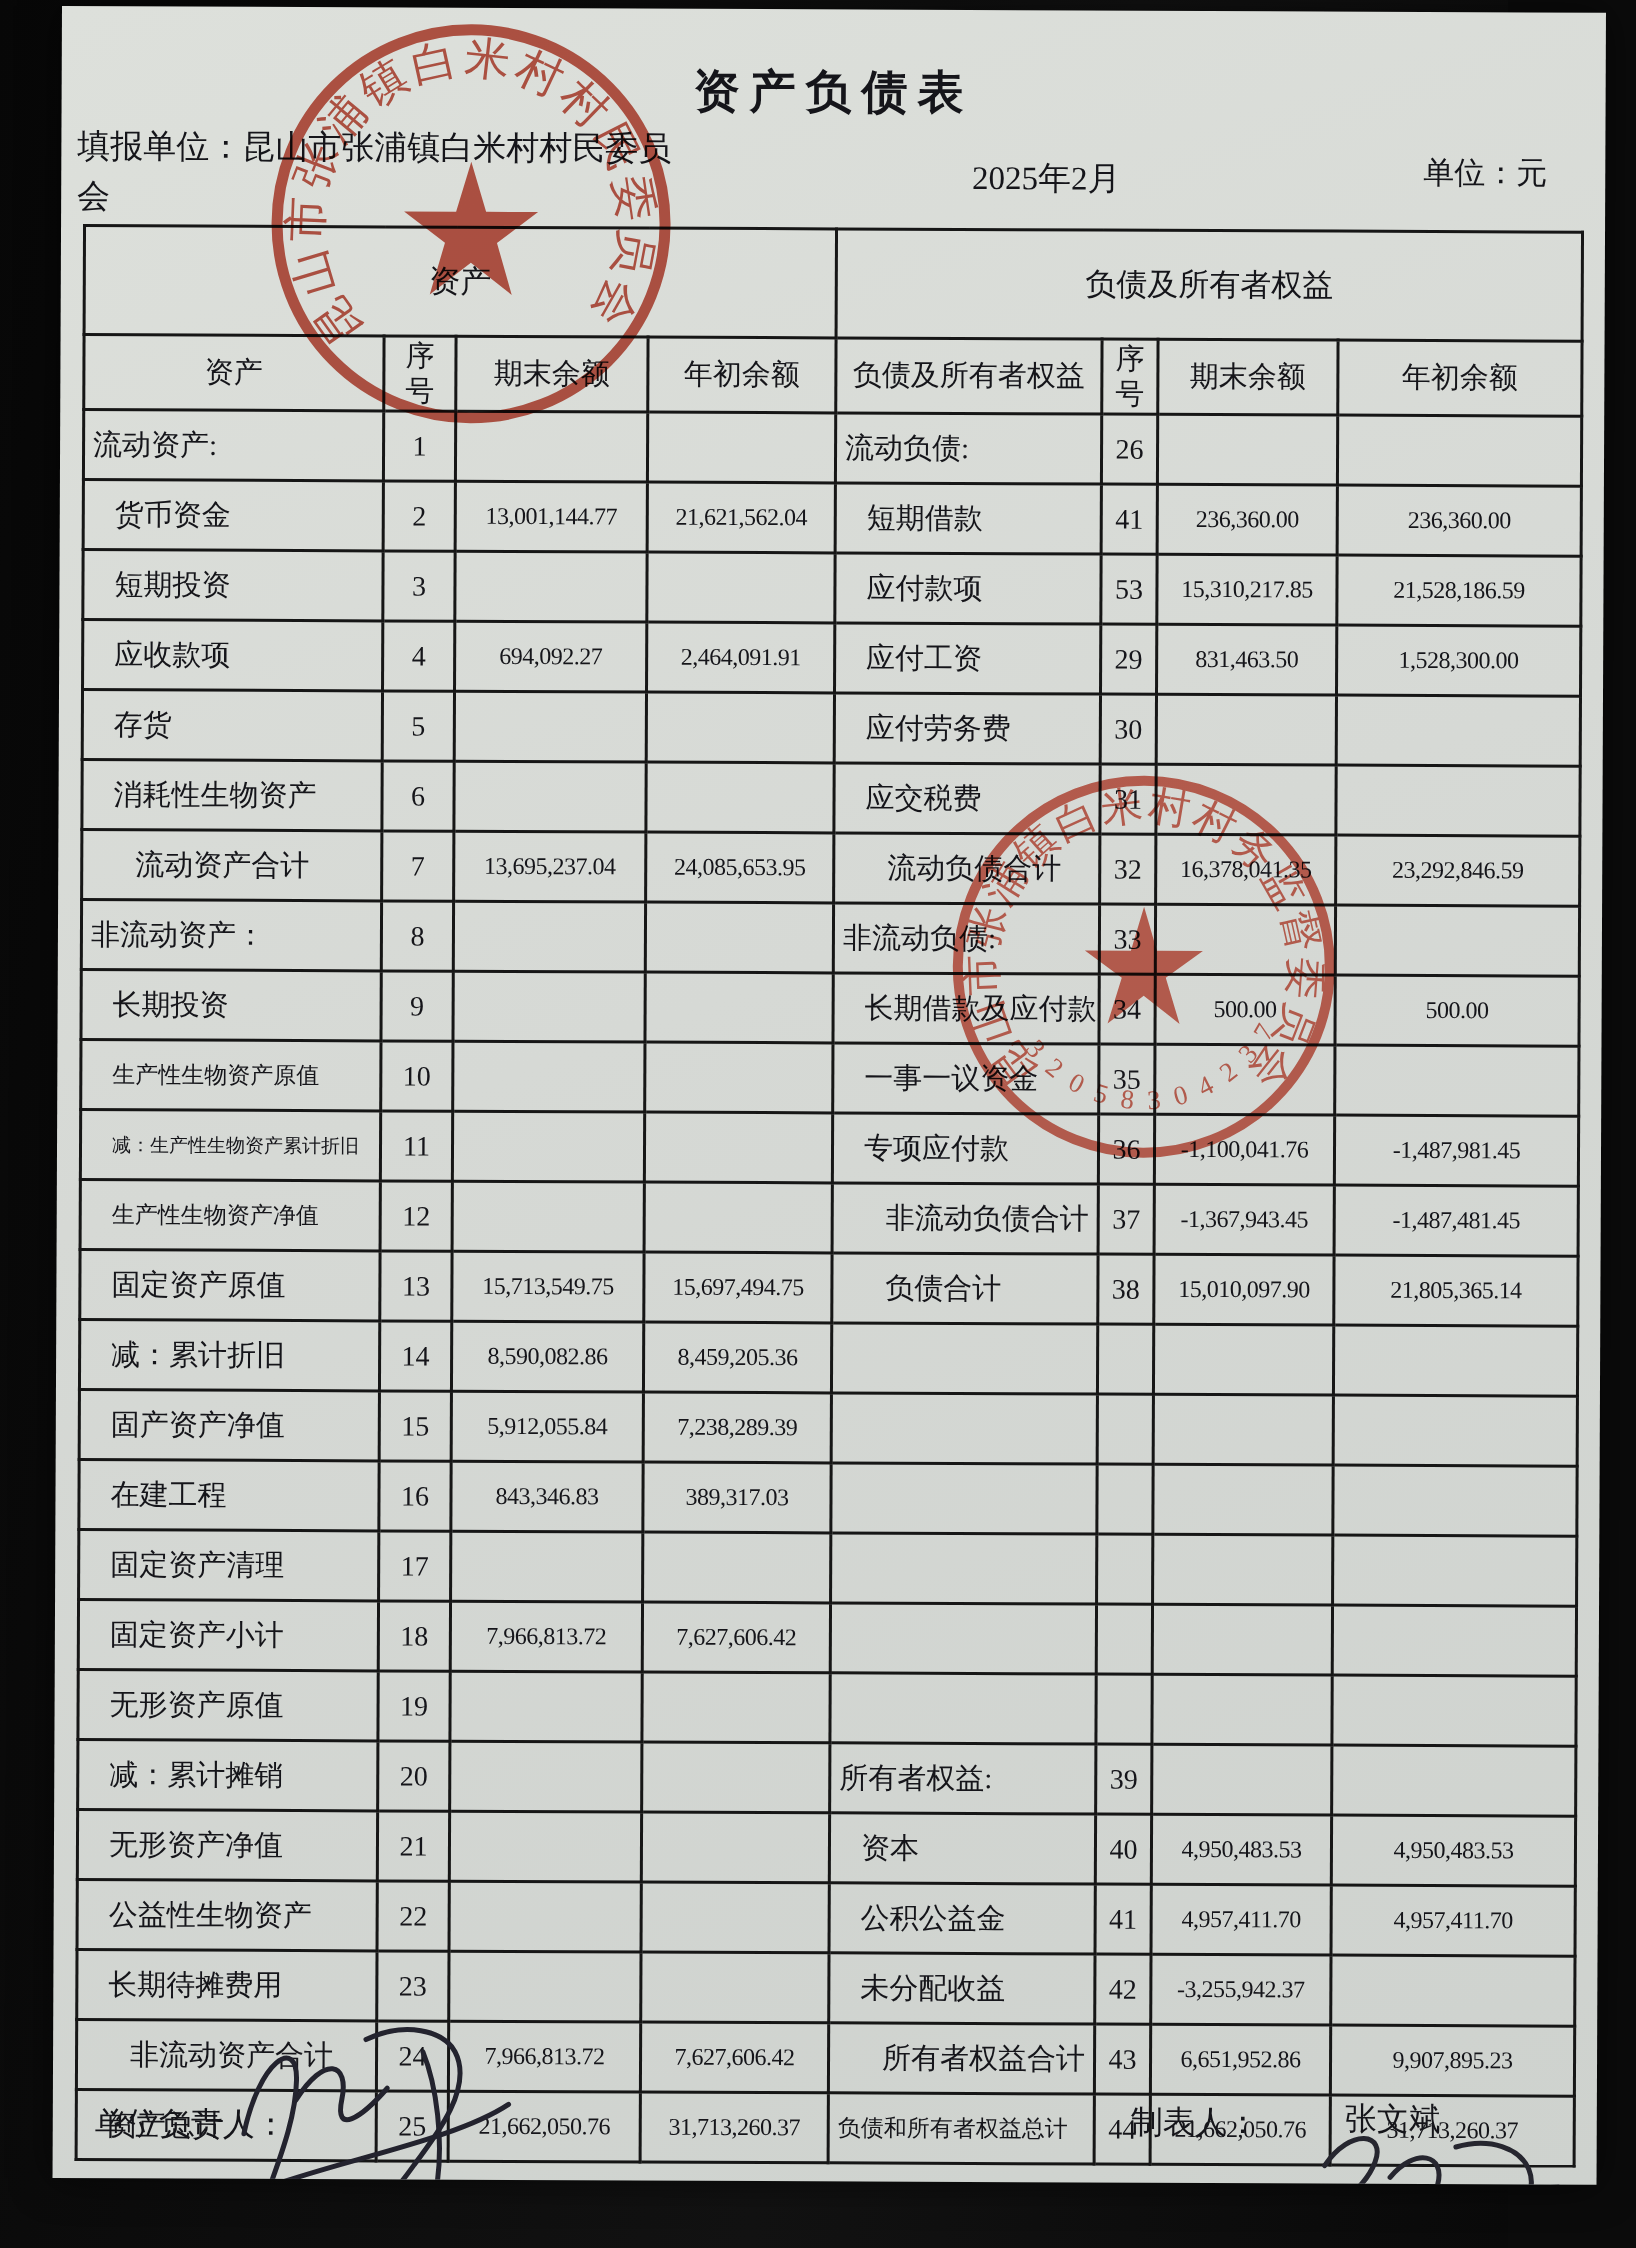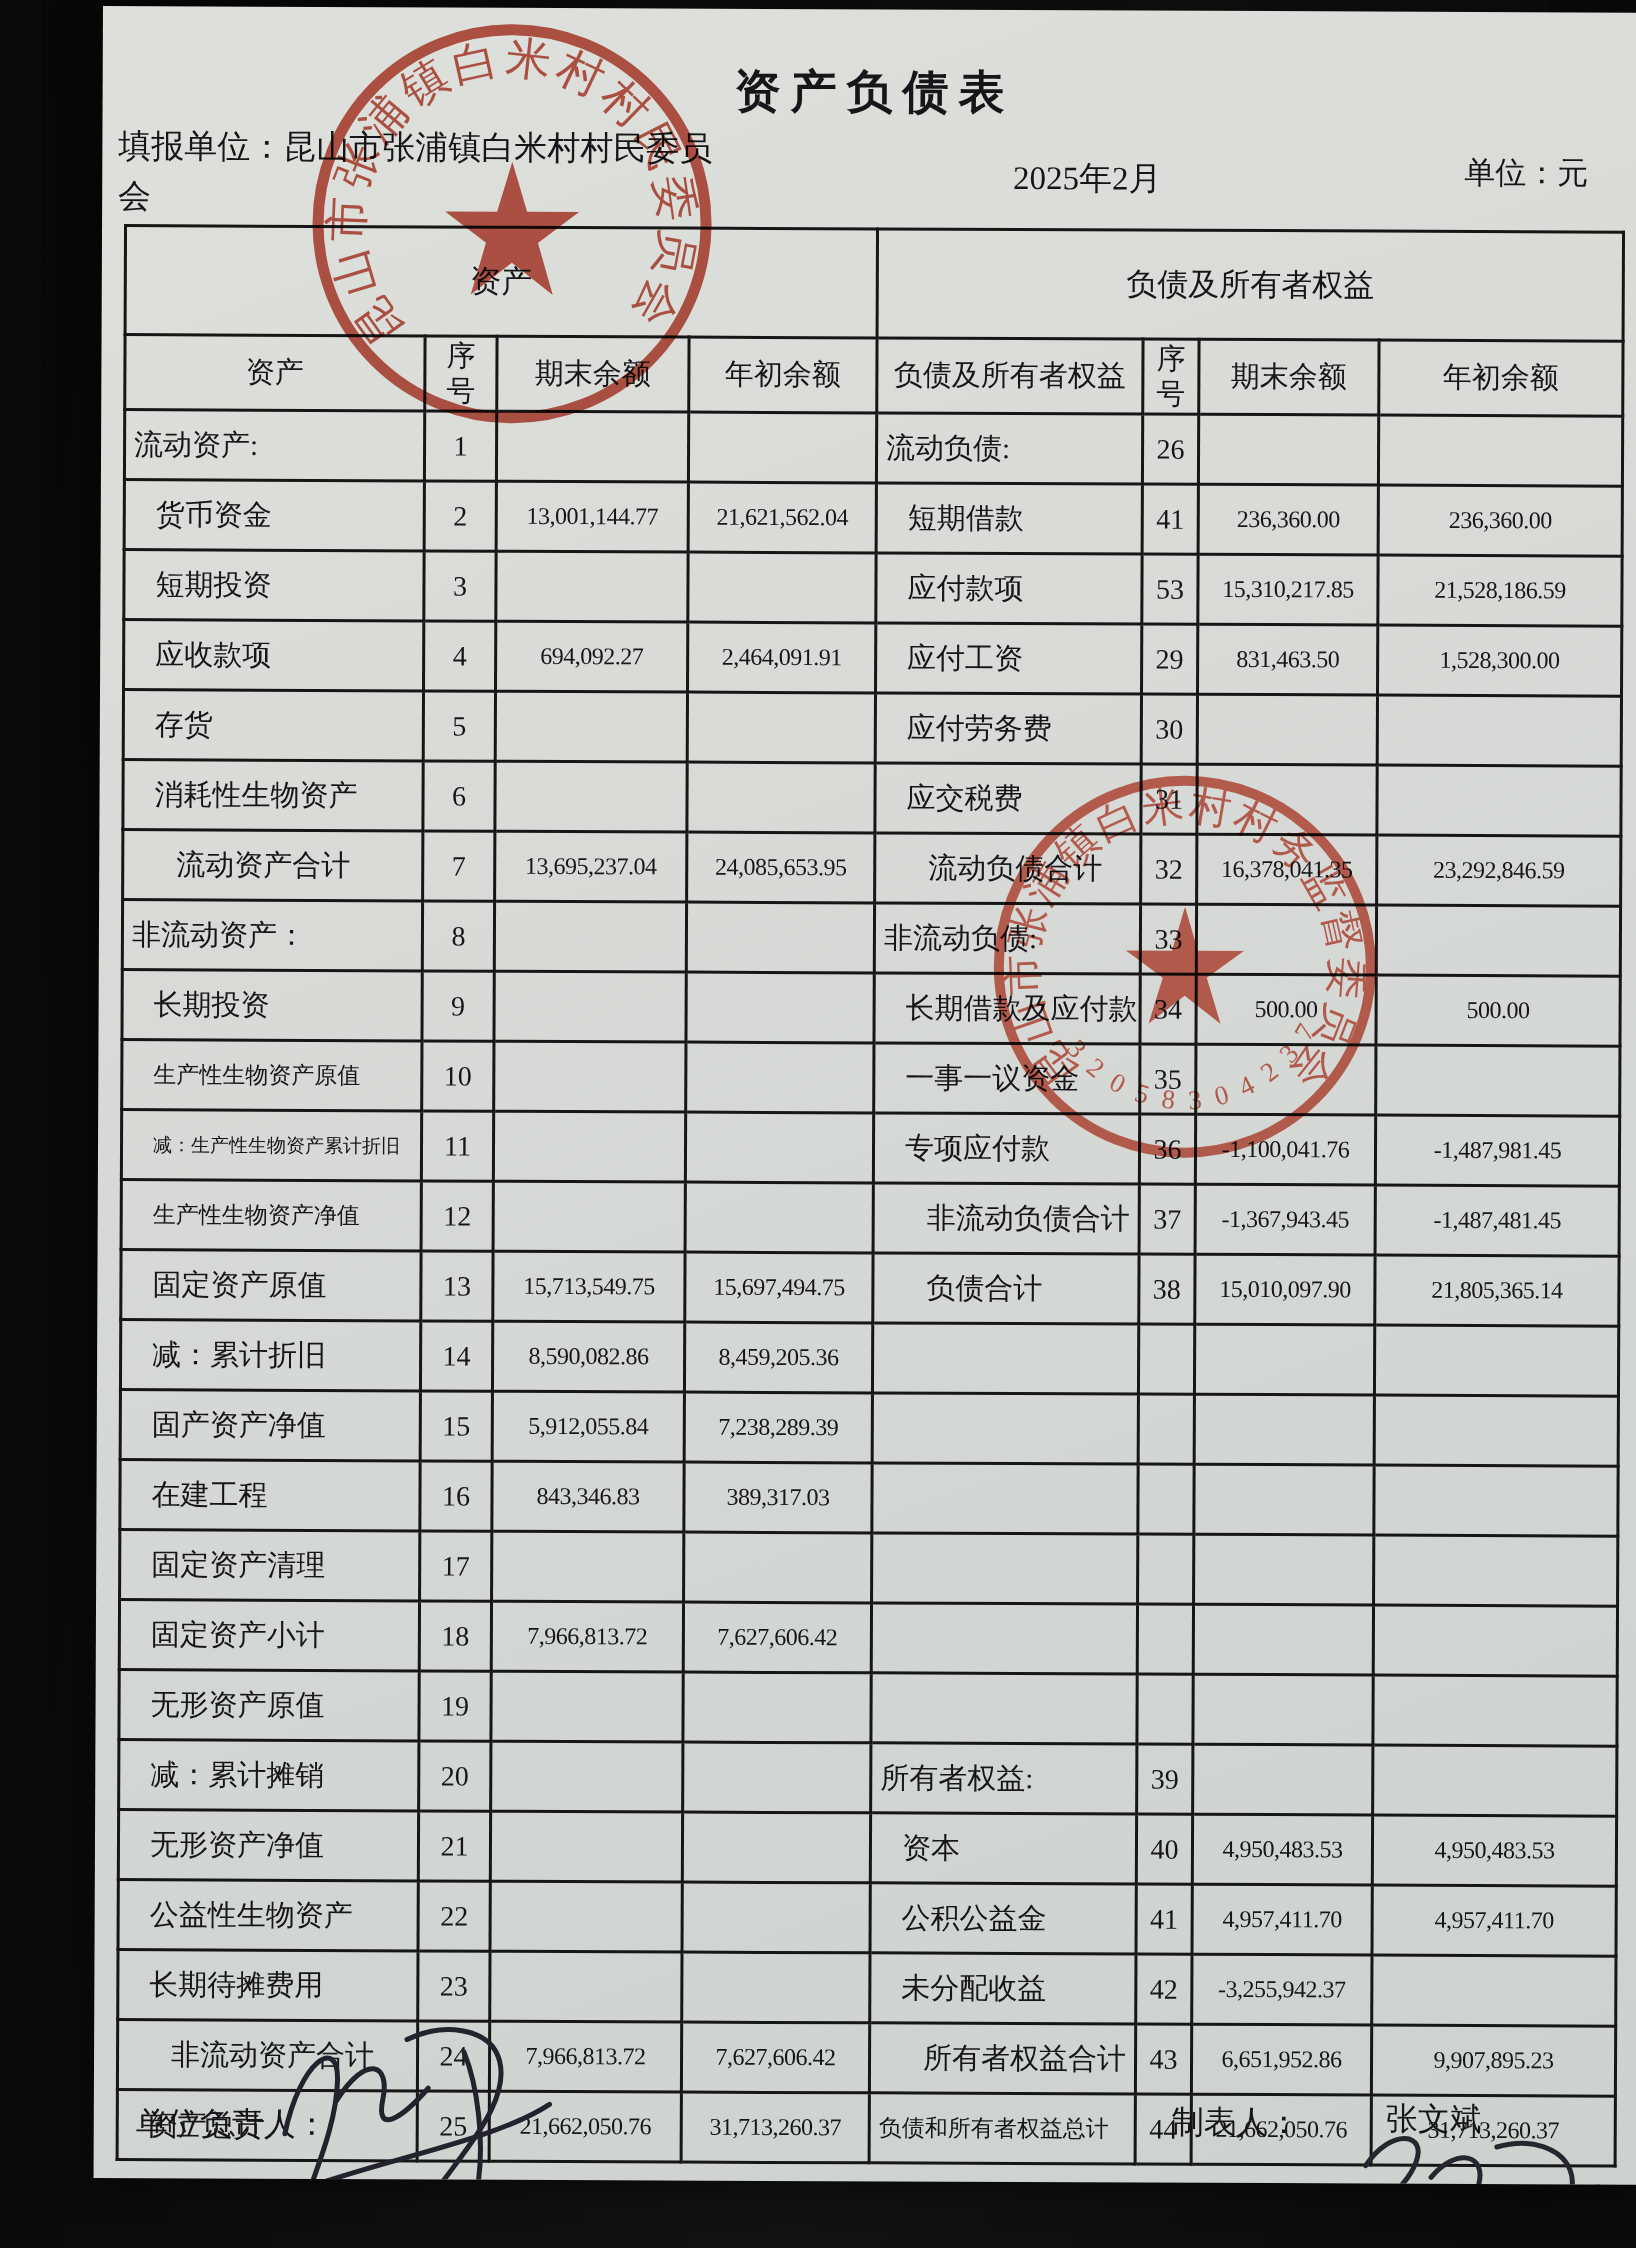--- a/index.html
+++ b/index.html
@@ -1,18 +1,18 @@
 <!DOCTYPE html>
 <html><head>
 <meta charset="utf-8">
 <style>
   html,body{margin:0;padding:0;background:#0b0b0b;width:1636px;height:2248px;overflow:hidden;
             font-family:"Liberation Serif",serif;}
   .scene{position:relative;width:1508px;height:2248px;background:
-         linear-gradient(100deg,#070707 0%,#121212 60%,#0a0a0a 100%); margin-left: 41px;}
+         linear-gradient(100deg,#070707 0%,#121212 60%,#0a0a0a 100%);}
   .paper{position:absolute;left:62px;top:6px;width:1544px;height:2172px;
          background:linear-gradient(160deg,#dde0db 0%,#d6d9d5 45%,#ced2ce 100%);
          transform:rotate(0.25deg);transform-origin:top left;
          box-shadow:0 0 40px rgba(0,0,0,.6);overflow:hidden;color:#15151a;}
   .title{position:absolute;left:0;top:52px;width:100%;text-align:center;
          font-size:46px;font-weight:700;letter-spacing:10px;}
   .unit{position:absolute;left:16px;top:116px;width:606px;font-size:33px;line-height:1.5;}
   .period{position:absolute;left:820px;top:146px;width:330px;text-align:center;font-size:33px;}
   .currency{position:absolute;right:58px;top:140px;font-size:31px;}
   table{border-collapse:collapse;table-layout:fixed;position:absolute;left:22px;top:218px;

